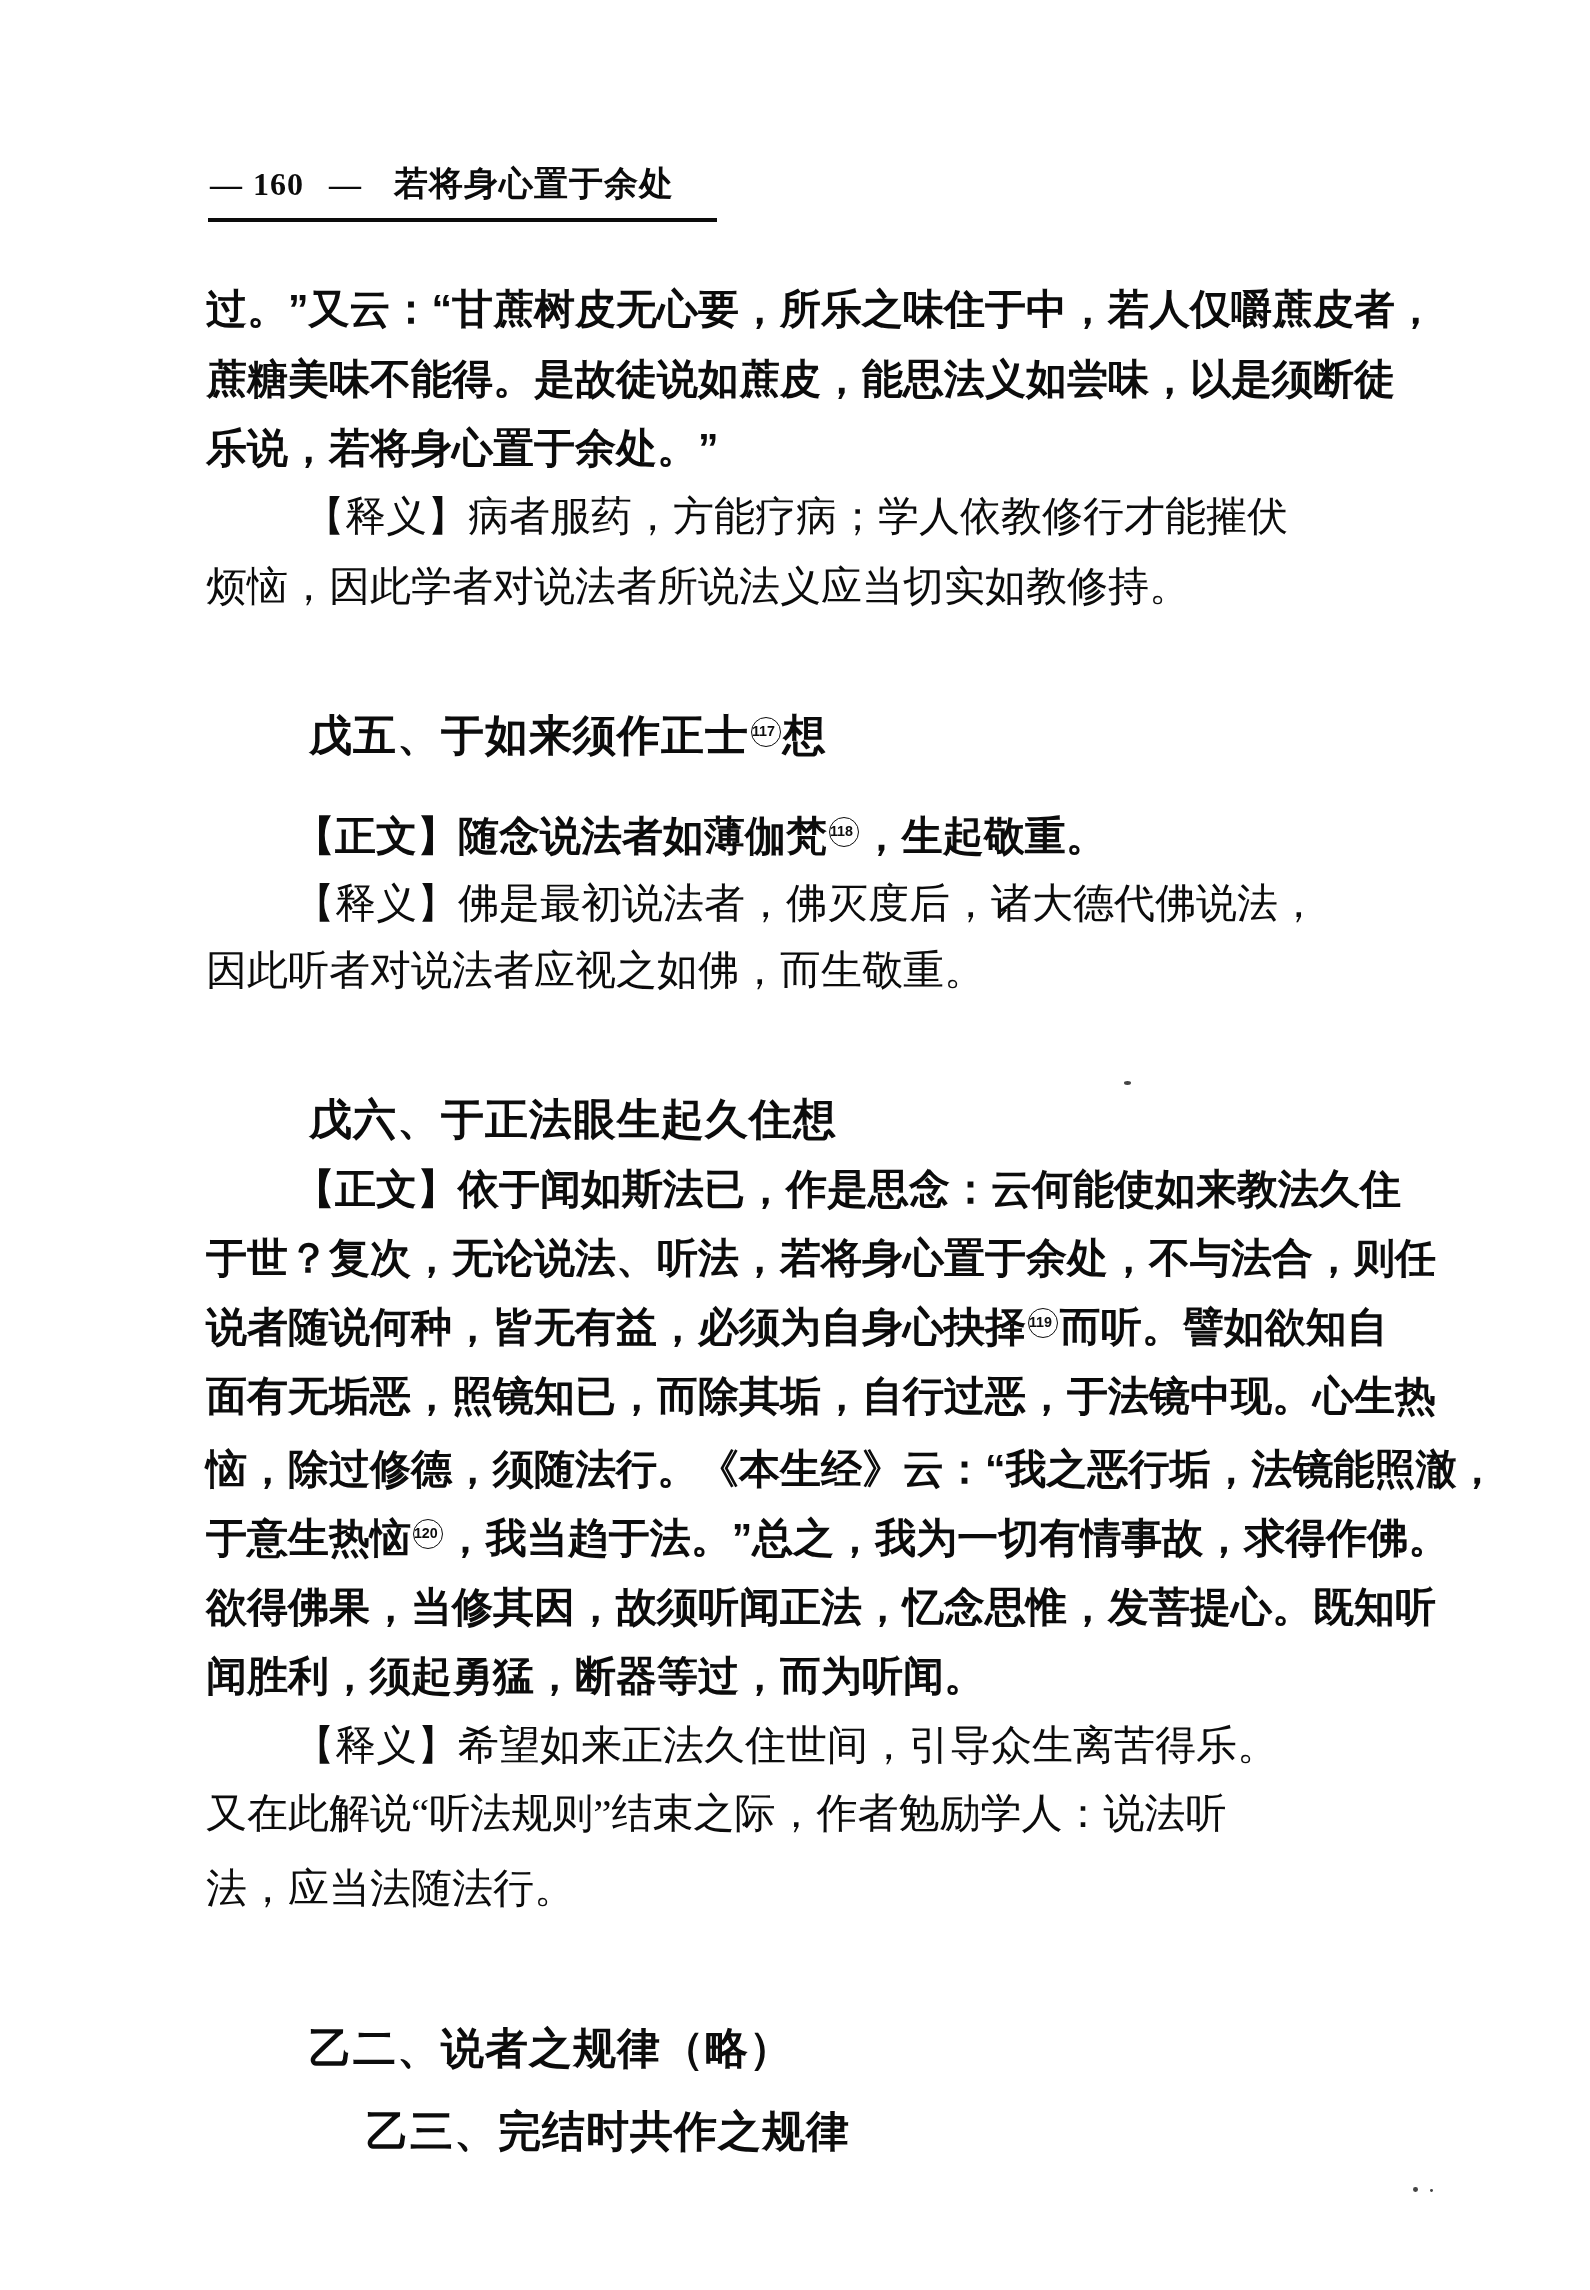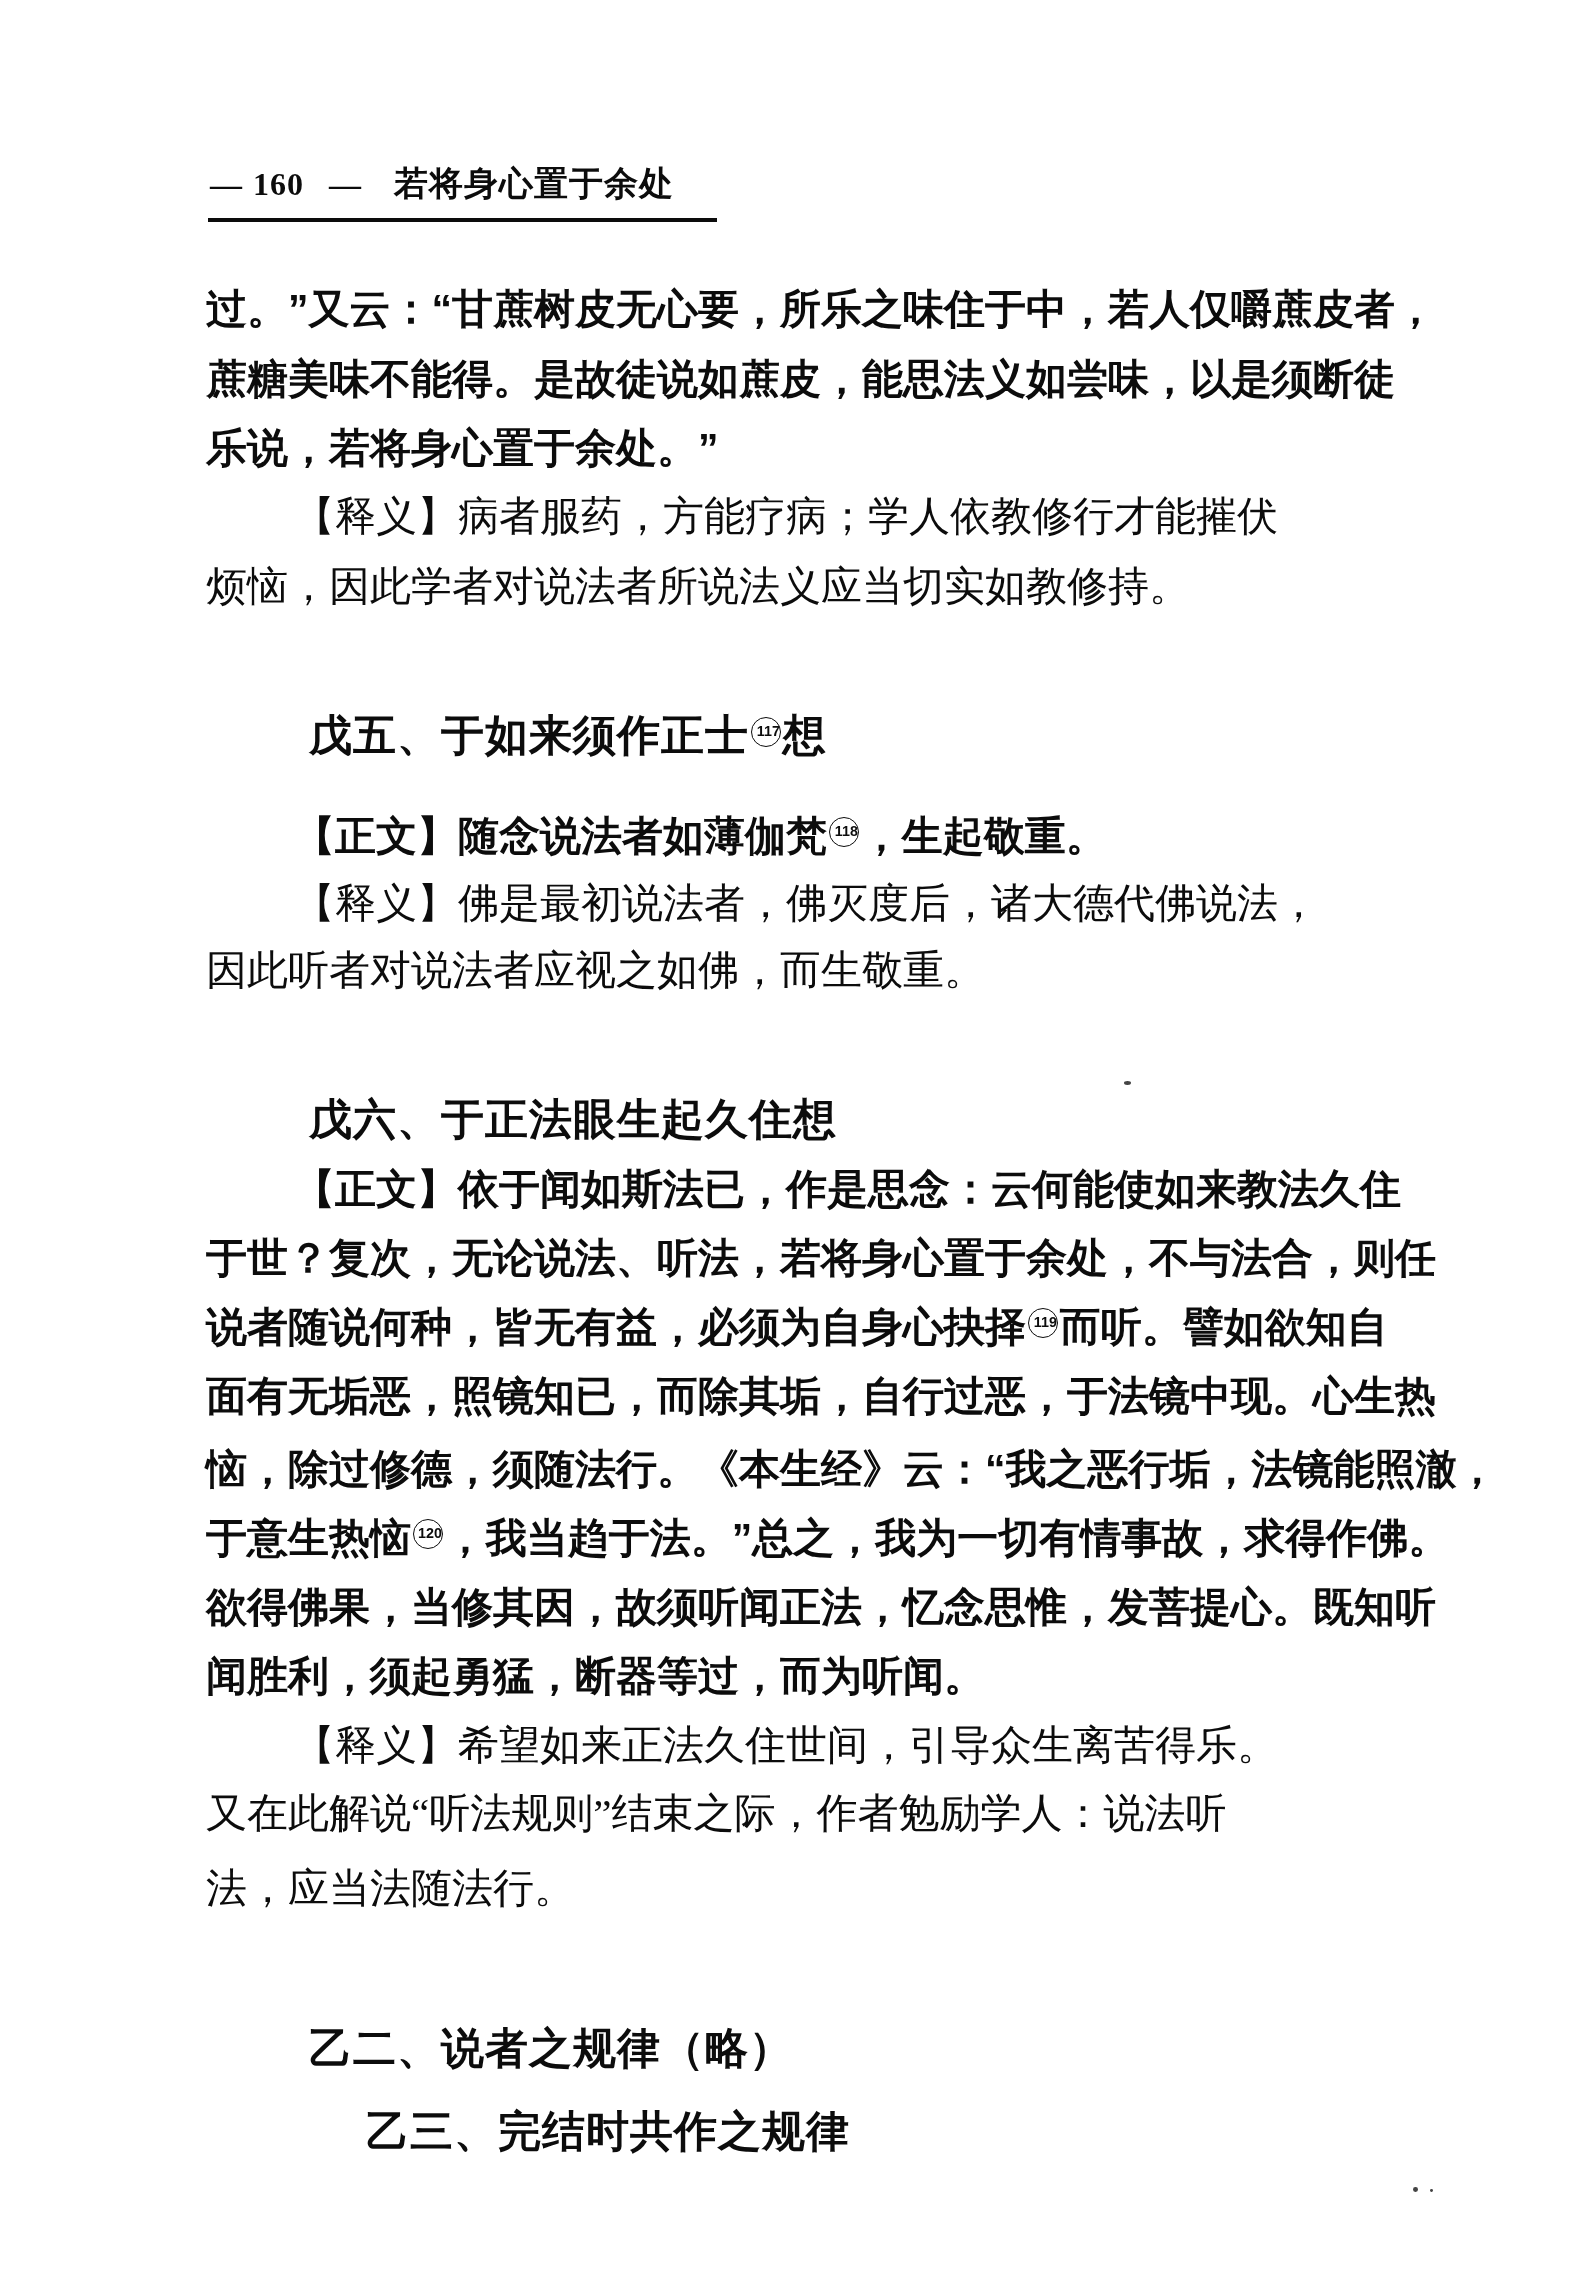--- a/index.html
+++ b/index.html
@@ -59,21 +59,21 @@
     display: inline-block;
     box-sizing: border-box;
     width: 30px;
     height: 30px;
     border: 1.9px solid #0c0c0c;
     border-radius: 50%;
     font-family: "Liberation Sans", "DejaVu Sans", sans-serif;
     font-size: 14.3px;
     font-weight: 700;
     line-height: 26px;
-    text-align: right;
+    text-align: left;
     letter-spacing: 0;
     vertical-align: 14.3px;
     margin: 0 1.9px;
   }
   .fn:empty { display: none; }
   
   .speck {
     position: absolute;
     background: #444;
     border-radius: 50%;
@@ -95,21 +95,21 @@
   <div class="line gothic" style="left:206px; top:287px;">
     <span>过。”又云：“甘蔗树皮无心要，所乐之味住于中，若人仅嚼蔗皮者，</span><span></span>
   </div>
   <div class="line gothic" style="left:206px; top:357px;">
     <span>蔗糖美味不能得。是故徒说如蔗皮，能思法义如尝味，以是须断徒</span><span></span>
   </div>
   <div class="line gothic" style="left:206px; top:426px;">
     <span>乐说，若将身心置于余处。”</span><span></span>
   </div>
 
-  <div class="line song" style="left:294px; top:494px;">
+  <div class="line song" style="left:304px; top:494px;">
     <span>【释义】病者服药，方能疗病；学人依教修行才能摧伏</span><span></span>
   </div>
   <div class="line song" style="left:206px; top:564px;">
     <span>烦恼，因此学者对说法者所说法义应当切实如教修持。</span><span></span>
   </div>
 
   <div class="line gothic h-sec" style="left:309px; top:713px;">
     <span>戊五、于如来须作正士</span><span class="fn">117</span><span>想</span>
   </div>
   <div class="line gothic" style="left:294px; top:814px;">

